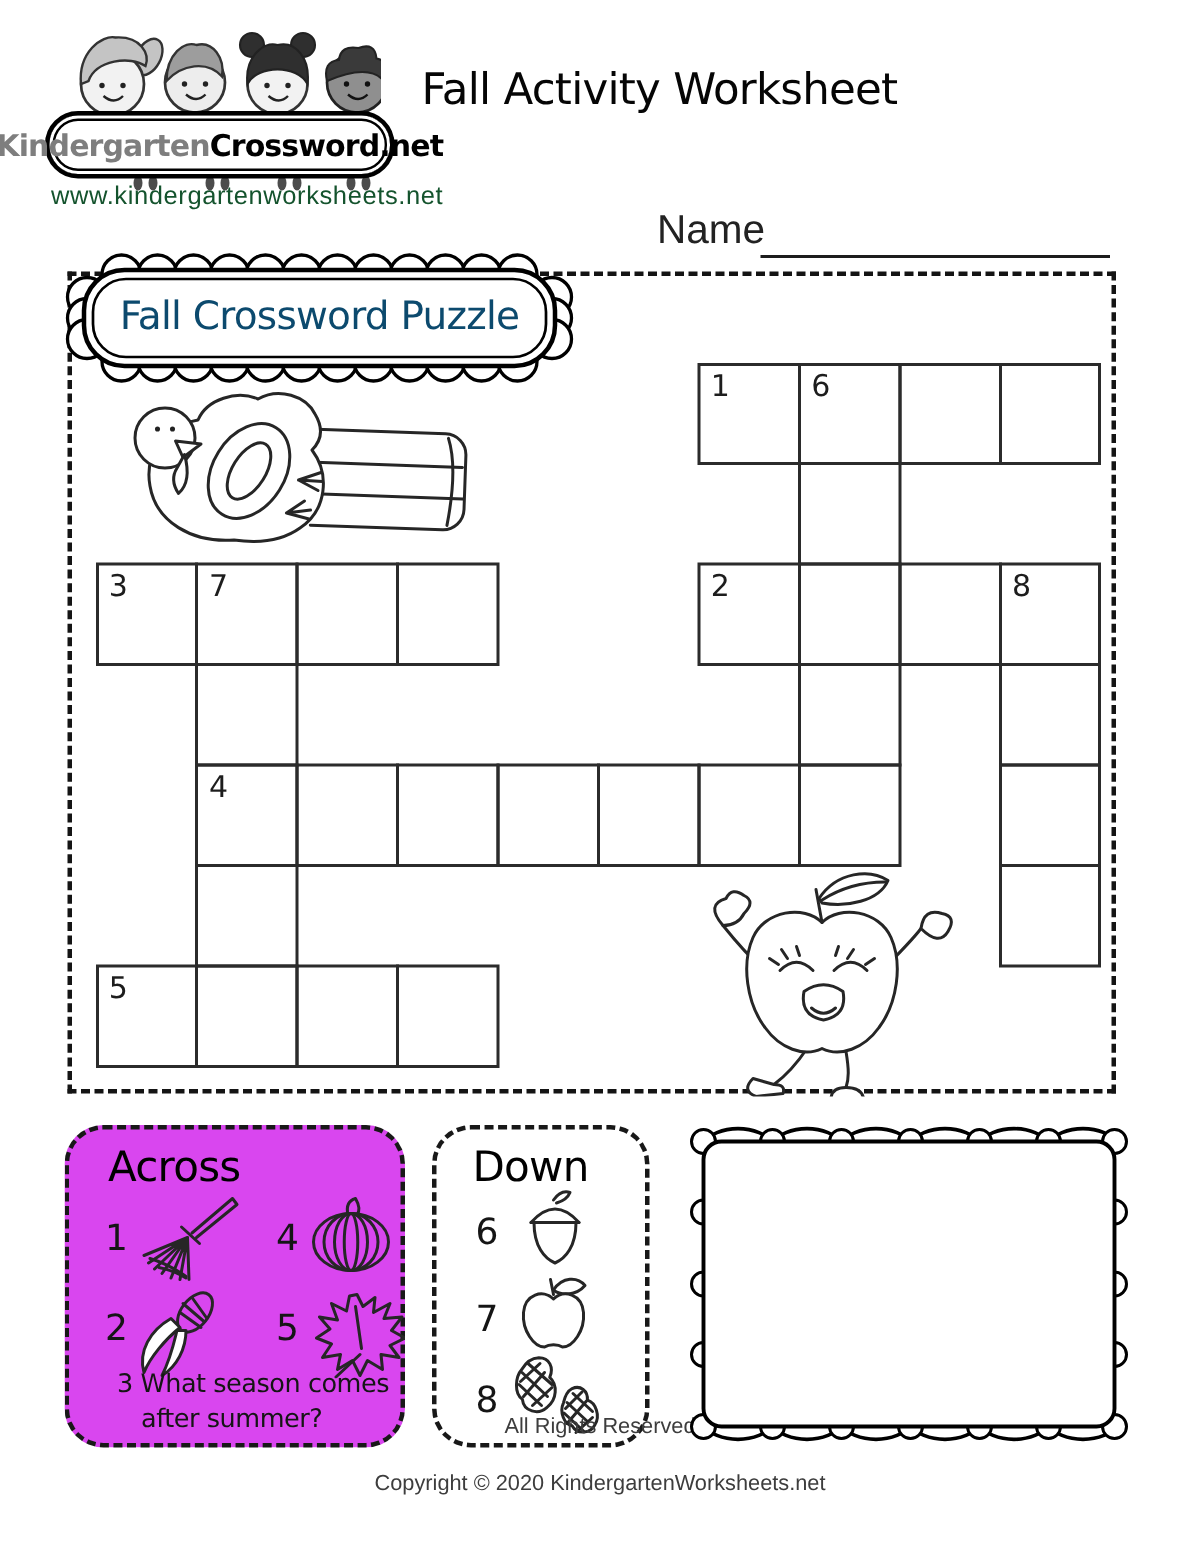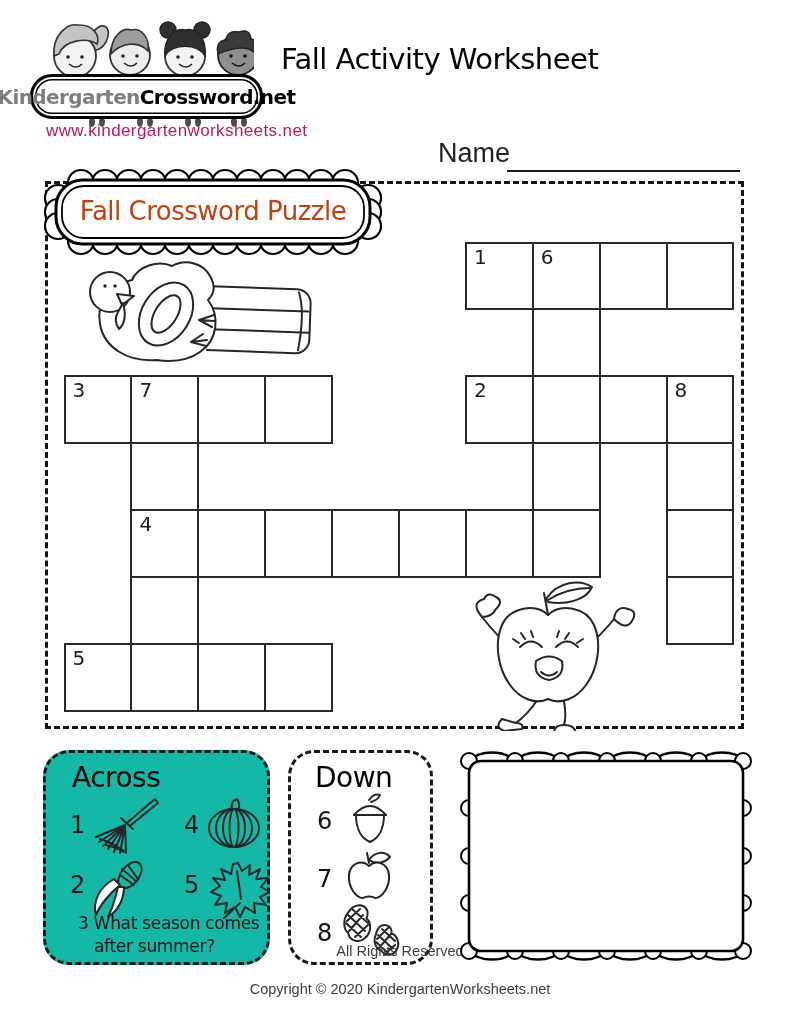--- a/index.html
+++ b/index.html
@@ -10,45 +10,45 @@
   
   .logo-heads{left:42px;top:14px;width:212px;height:66px;}
   .logo-banner{left:30px;top:74px;width:233px;height:45px;background:#fff;
     border:3px solid #000;border-radius:22px;
     box-shadow:inset 0 0 0 2px #fff, inset 0 0 0 3.6px #000;
     display:flex;align-items:center;justify-content:center;z-index:3;box-sizing:border-box;}
   .brand{font-size:20px;letter-spacing:-0.6px;white-space:nowrap;}
   .brand .b1{color:#7e7e7e;font-weight:600;}
   .brand .b2{color:#000;font-weight:800;}
   .logo-feet{left:60px;top:116px;width:200px;height:13px;z-index:1;}
-  .site-url{left:34px;top:121px;font-size:17px;color:#be185d;letter-spacing:0.4px;
-    font-family:"Liberation Sans",sans-serif;margin-left:12px;}
+  .site-url{left:34px;top:121px;font-size:17px;color:#14532d;letter-spacing:0.4px;
+    font-family:"Liberation Sans",sans-serif;}
   .page-title{left:281px;top:42px;font-size:29px;letter-spacing:-0.5px;color:#050505;}
 
   .name-label{left:438px;top:138px;font-size:27px;color:#222;
     font-family:"Liberation Sans",sans-serif;}
   .name-line{left:507px;top:170px;width:233px;height:0;border-top:2px solid #1c1c1c;}
 
   
   .puzzle-box{left:45px;top:181px;width:699px;height:548px;border:3px dashed #141414;
     box-sizing:border-box;background:transparent;}
   .bubble{left:41px;top:167px;width:344px;height:90px;z-index:4;}
   .bubble-text{left:41px;top:167px;width:344px;height:88px;z-index:5;display:flex;
-    align-items:center;justify-content:center;font-size:26px;letter-spacing:-0.5px;color:#c2410c;}
+    align-items:center;justify-content:center;font-size:26px;letter-spacing:-0.5px;color:#0c4a6e;}
   .turkey{left:62px;top:250px;width:262px;height:122px;z-index:2;}
   .apple-char{left:452px;top:573px;width:192px;height:158px;z-index:2;}
 
   .grid-layer{left:0;top:0;width:800px;height:1035px;z-index:3;pointer-events:none;}
   .cell{position:absolute;border:2px solid #2b2b2b;box-sizing:border-box;background:transparent;
     pointer-events:auto;}
   .cellnum{display:block;font-size:20px;color:#1d1d1d;padding:3px 0 0 7px;line-height:1;}
 
   
   .across-box{left:43px;top:750px;width:227px;height:215px;border:3px dashed #181818;
-    border-radius:26px;box-sizing:border-box;background:#14b8a6;}
+    border-radius:26px;box-sizing:border-box;background:#d946ef;}
   .down-box{left:288px;top:750px;width:145px;height:215px;border:3px dashed #181818;
     border-radius:26px;box-sizing:border-box;background:#fff;}
   .box-title{position:absolute;font-size:28px;letter-spacing:-0.5px;color:#000;}
   .clue-num{position:absolute;font-size:24px;color:#151515;}
   .q-line{position:absolute;font-size:17px;color:#151515;letter-spacing:-0.3px;}
 
   .wordbank-border{left:447px;top:741px;width:318px;height:229px;z-index:1;}
   .wordbank-content{left:468px;top:752px;width:285px;height:205px;z-index:2;}
   .wb-title{position:absolute;left:12px;top:6px;font-size:27px;color:#000;}
   .wb-row{position:absolute;left:12px;display:flex;gap:21px;font-size:25px;color:#0a0a0a;

